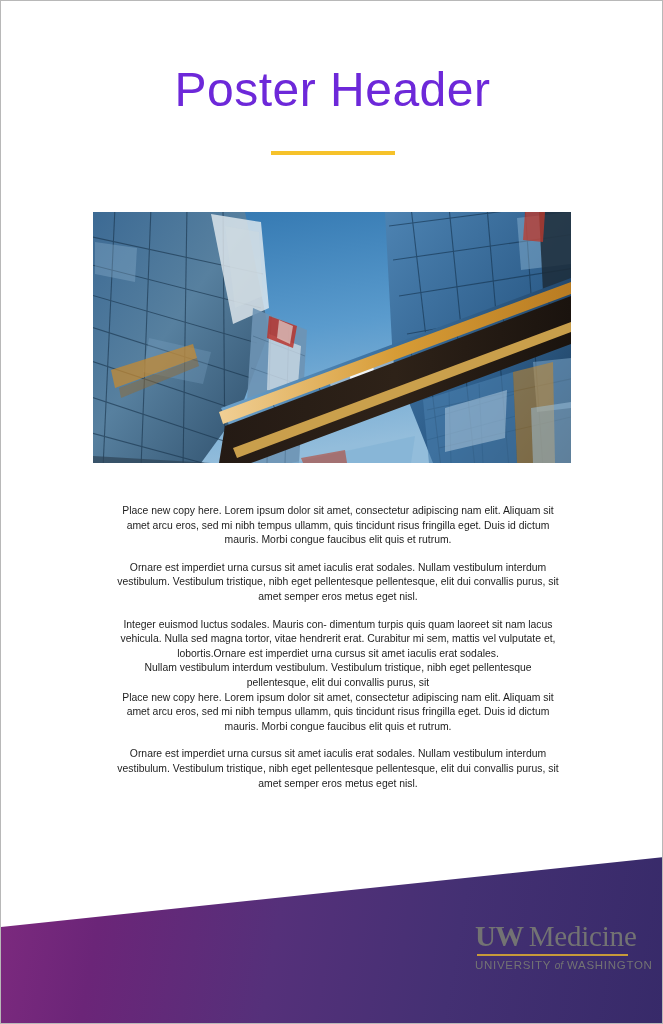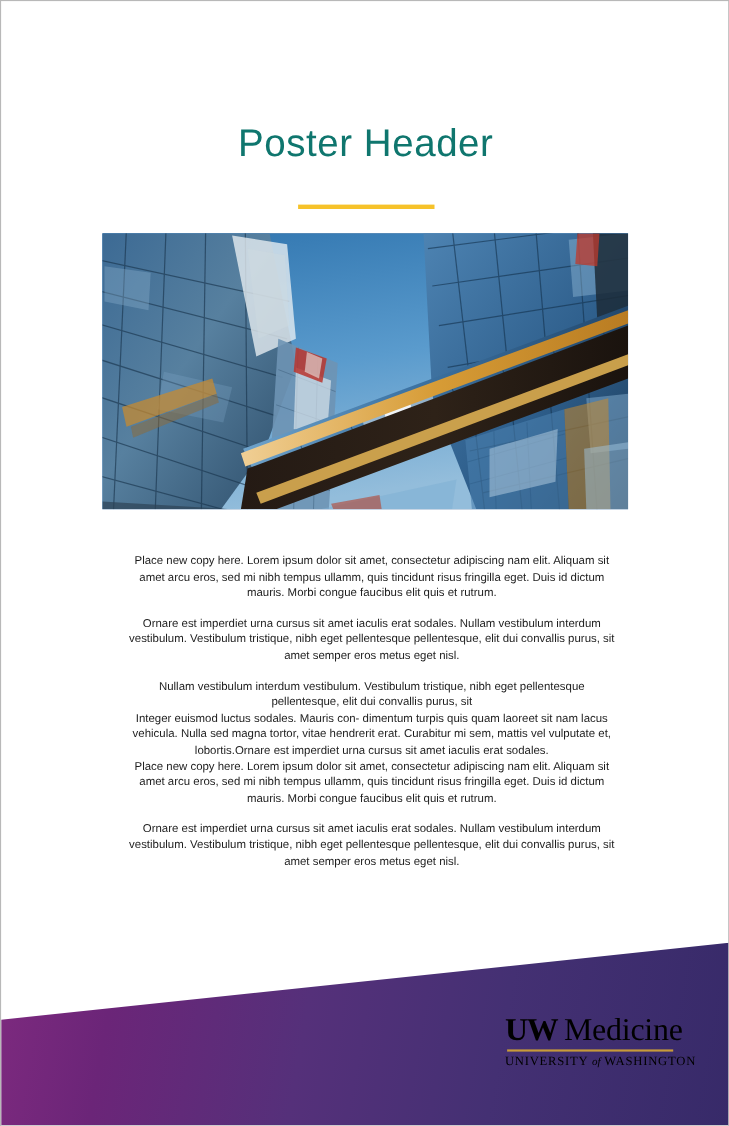--- a/index.html
+++ b/index.html
@@ -28,26 +28,26 @@
   
   .header {
     position: absolute;
     left: 0;
     top: 0;
     width: 663px;
     text-align: center;
   }
   .poster-title {
     margin: 0;
-    padding-top: 112px;
+    padding-top: 64px;
     font-family: "Liberation Sans", sans-serif;
-    font-size: 35px;
+    font-size: 48px;
     font-weight: 400;
     letter-spacing: 0.5px;
-    color: #0f766e;
+    color: #6d28d9;
     line-height: 1.05;
   }
   .title-rule {
     width: 124px;
     height: 4px;
     background: #f6c22a;
     margin: 36px auto 0 auto;
   }
 
   
@@ -96,25 +96,25 @@
     top: 0;
     width: 663px;
     height: 180px;
     background: linear-gradient(100deg, #7e2a7f 0%, #6b2578 16%, #55307a 42%, #443073 68%, #372a69 100%);
     clip-path: polygon(0 84px, 663px 14px, 663px 180px, 0 180px);
   }
 
   
   .logo {
     position: absolute;
-    left: 458px;
+    left: 474px;
     top: 919px;
     width: 155px;
     text-align: center;
-    color: #000000;
+    color: #737373;
   }
   .logo-main {
     font-family: "Liberation Serif", serif;
     font-size: 29px;
     line-height: 32px;
     letter-spacing: -0.2px;
     white-space: nowrap;
   }
   .logo-main .uw {
     font-weight: 700;
@@ -123,21 +123,21 @@
   .logo-main .med {
     font-weight: 400;
   }
   .logo-rule {
     width: 151px;
     height: 2px;
     background: #c79a3a;
     margin: 2px auto 3px auto;
   }
   .logo-sub {
-    font-family: Liberation Serif, serif;
+    font-family: Liberation Sans, sans-serif;
     font-size: 11.5px;
     letter-spacing: 0.7px;
     white-space: nowrap;
   }
   .logo-sub .of {
     font-style: italic;
     font-size: 10px;
     letter-spacing: 0;
   }
 </style>
@@ -286,22 +286,22 @@
         <polygon points="208,246 252,238 254,251 210,251" fill="#b5432f" opacity="0.6"></polygon>
 
         <polygon points="0,244 118,251 0,251" fill="#2e4356" opacity="0.7"></polygon>
       </g>
     </svg>
   </div>
 
   <div class="body-copy">
     <p>Place new copy here. Lorem ipsum dolor sit amet, consectetur adipiscing nam elit. Aliquam sit amet arcu eros, sed mi nibh tempus ullamm, quis tincidunt  risus fringilla eget. Duis id dictum mauris. Morbi congue faucibus elit quis et rutrum.</p>
     <p>Ornare est imperdiet urna cursus sit amet iaculis erat sodales. Nullam vestibulum interdum vestibulum. Vestibulum tristique, nibh eget pellentesque pellentesque, elit dui convallis purus, sit amet semper eros metus eget nisl.</p>
+    <p class="tight">Integer euismod luctus sodales. Mauris con- dimentum turpis quis quam laoreet sit nam lacus vehicula. Nulla sed magna tortor, vitae hendrerit erat. Curabitur mi sem, mattis vel vulputate et, lobortis.Ornare est imperdiet urna cursus sit amet iaculis erat sodales.</p>
     <p class="tight">Nullam vestibulum interdum vestibulum. Vestibulum tristique, nibh eget pellentesque pellentesque, elit dui convallis purus, sit</p>
-    <p class="tight">Integer euismod luctus sodales. Mauris con- dimentum turpis quis quam laoreet sit nam lacus vehicula. Nulla sed magna tortor, vitae hendrerit erat. Curabitur mi sem, mattis vel vulputate et, lobortis.Ornare est imperdiet urna cursus sit amet iaculis erat sodales.</p>
     <p>Place new copy here. Lorem ipsum dolor sit amet, consectetur adipiscing nam elit. Aliquam sit amet arcu eros, sed mi nibh tempus ullamm, quis tincidunt  risus fringilla eget. Duis id dictum mauris. Morbi congue faucibus elit quis et rutrum.</p>
     <p>Ornare est imperdiet urna cursus sit amet iaculis erat sodales. Nullam vestibulum interdum vestibulum. Vestibulum tristique, nibh eget pellentesque pellentesque, elit dui convallis purus, sit amet semper eros metus eget nisl.</p>
   </div>
 
   <div class="footer">
     <div class="footer-shape"></div>
   </div>
 
   <div class="logo">
     <div class="logo-main"><span class="uw">UW </span><span class="med">Medicine</span></div>

